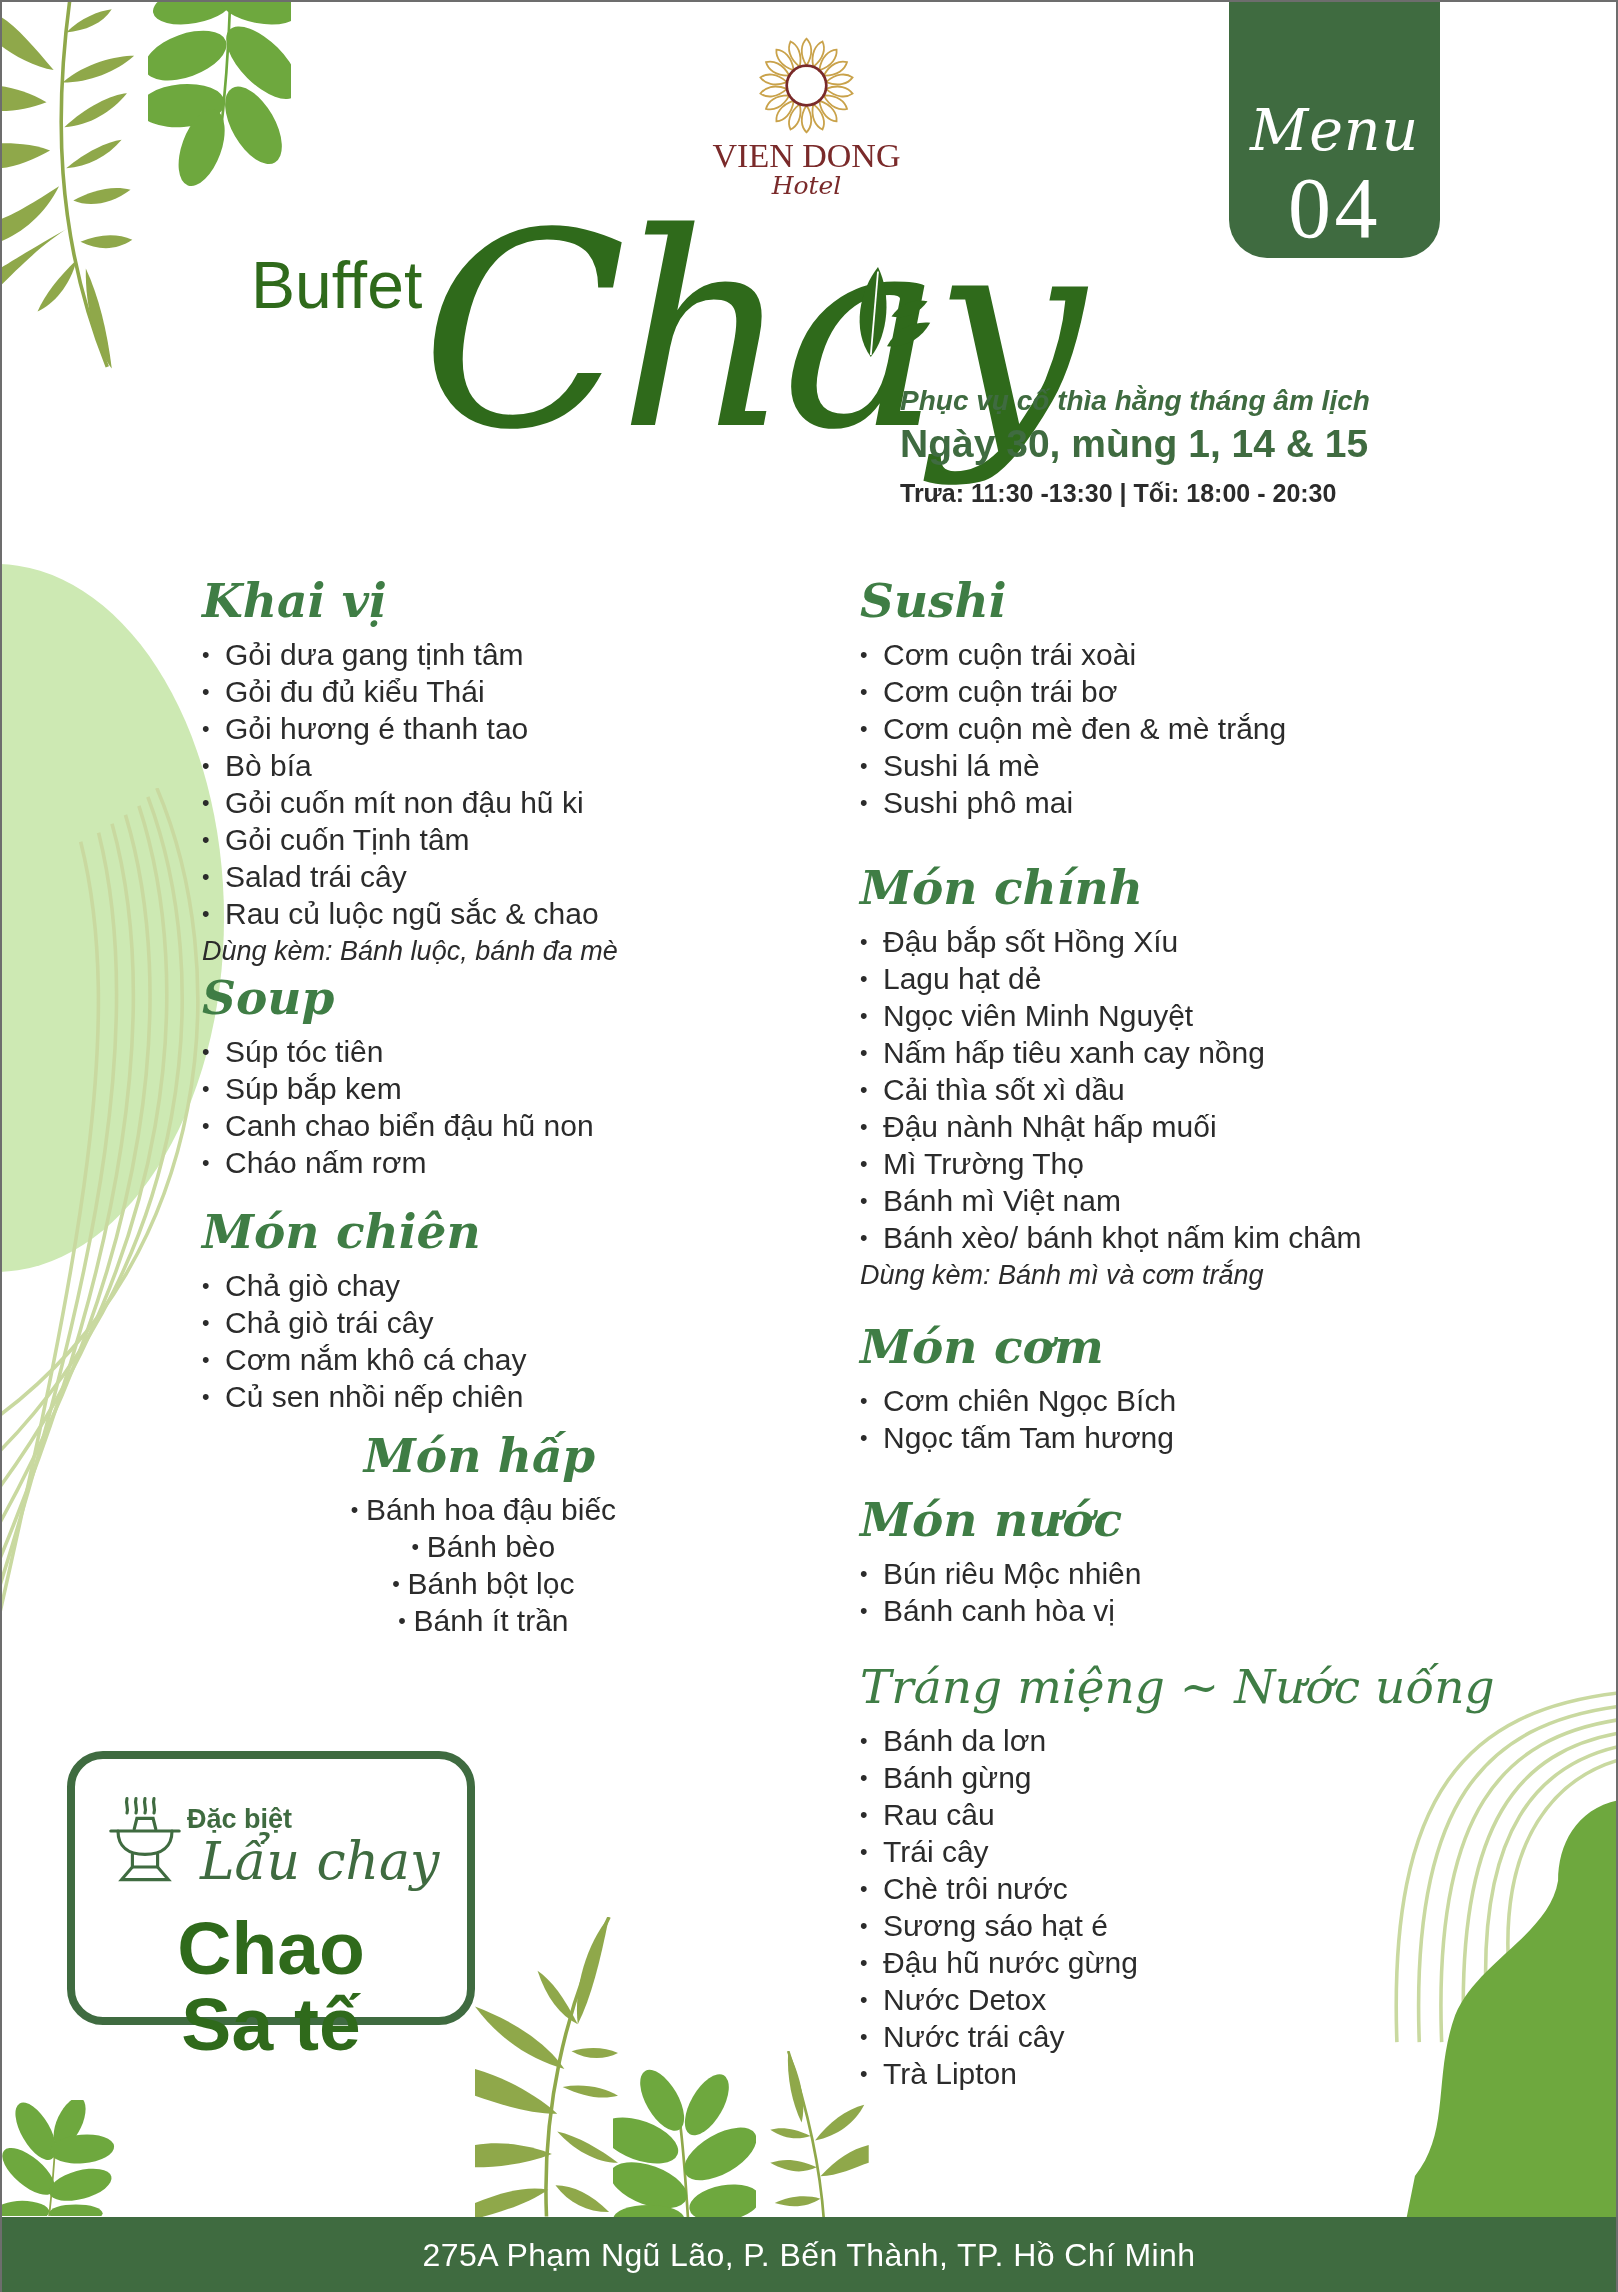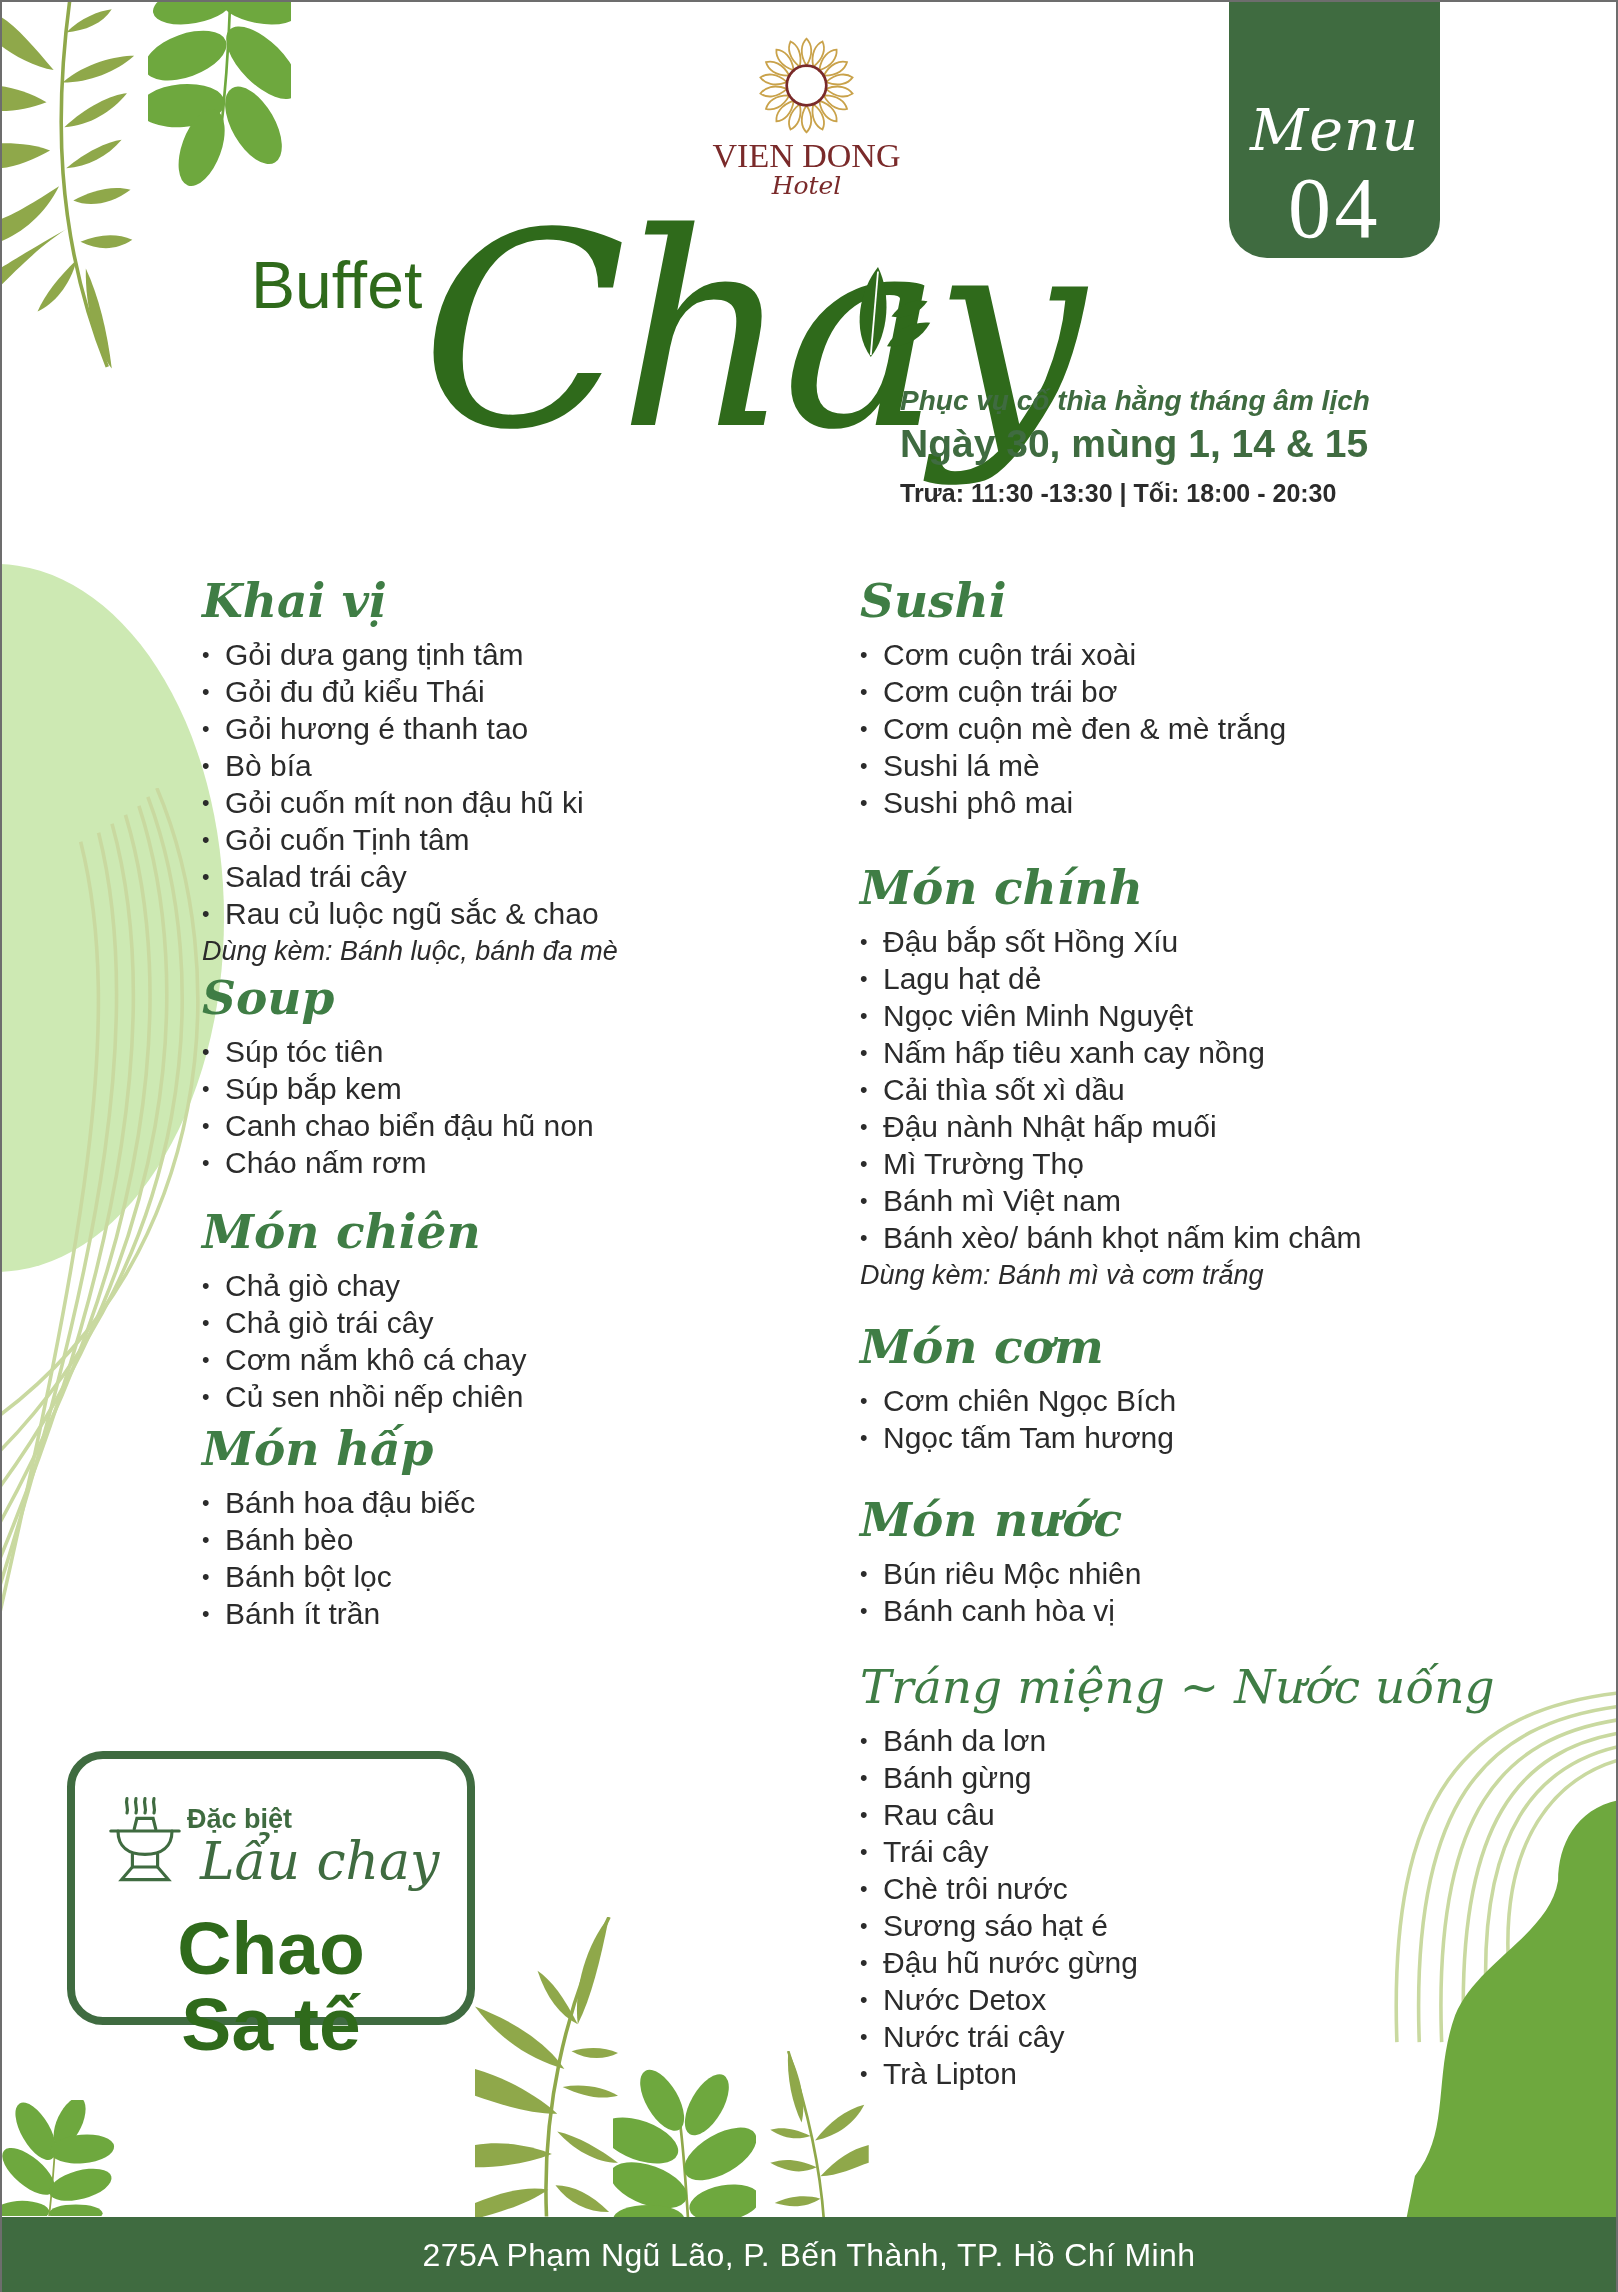--- a/index.html
+++ b/index.html
@@ -252,21 +252,21 @@
   <div style="margin-top:23px;">
     <div class="section-title">Món chiên</div>
     <ul class="items">
       <li><span class="bullet">•</span><span>Chả giò chay</span></li>
       <li><span class="bullet">•</span><span>Chả giò trái cây</span></li>
       <li><span class="bullet">•</span><span>Cơm nắm khô cá chay</span></li>
       <li><span class="bullet">•</span><span>Củ sen nhồi nếp chiên</span></li>
     </ul>
   </div>
 
-  <div style="margin-top:6px;">
+  <div style="margin-top:13px;text-align:center;">
     <div class="section-title">Món hấp</div>
     <ul class="items">
       <li><span class="bullet">•</span><span>Bánh hoa đậu biếc</span></li>
       <li><span class="bullet">•</span><span>Bánh bèo</span></li>
       <li><span class="bullet">•</span><span>Bánh bột lọc</span></li>
       <li><span class="bullet">•</span><span>Bánh ít trần</span></li>
     </ul>
   </div>
 </div>
 

